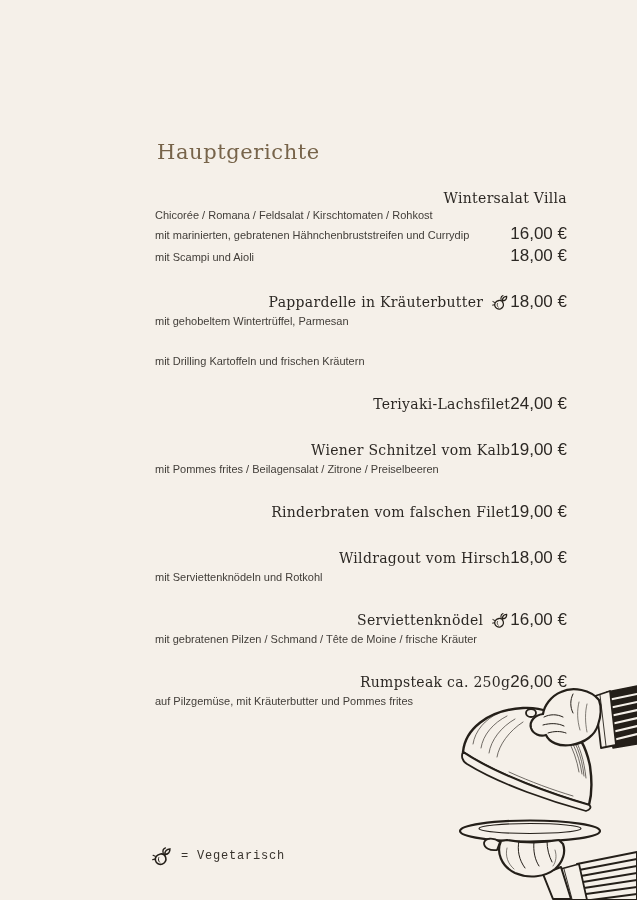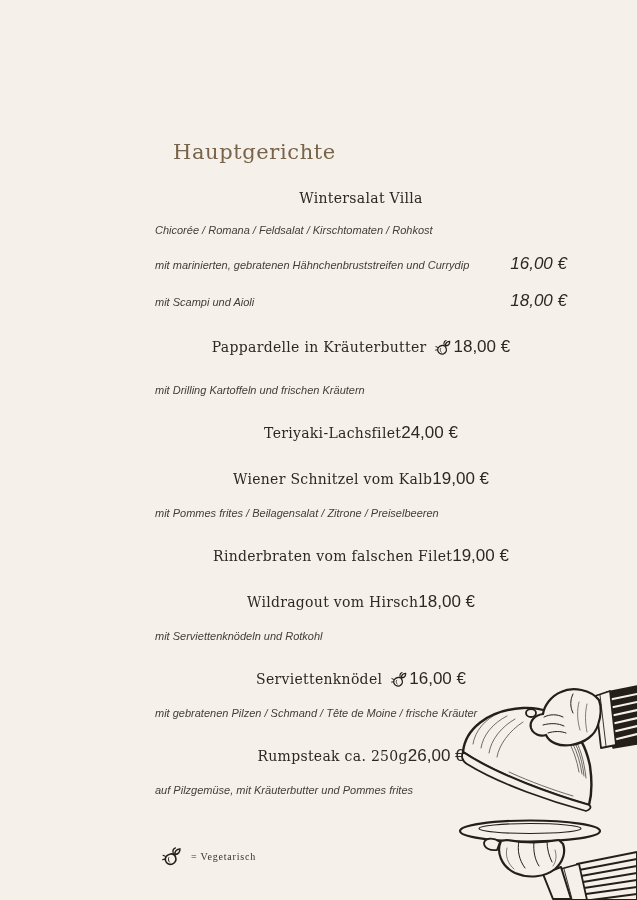--- a/index.html
+++ b/index.html
@@ -4,35 +4,35 @@
 <style>
   html,body{margin:0;padding:0;background:#e9e4dc;}
   .page{
     position:relative;width:637px;height:900px;margin:0 auto;
     background:#f5f0e9;overflow:hidden;
     font-family:"Liberation Sans",sans-serif;color:#2e2a26;
   }
   .content{position:absolute;left:155px;top:140px;width:412px;}
   .menu-title{
     font-family:"DejaVu Serif",serif;font-weight:500;
-    font-size:21px;letter-spacing:.6px;color:#77644a;margin:0 0 26px 18px;
+    font-size:21px;letter-spacing:.6px;color:#77644a;margin:0 0 26px 2px;
   }
   .menu-item{margin-bottom:26px;}
-  .name-row{display:flex;justify-content:center;align-items:baseline;}
+  .name-row{display:flex;justify-content:flex-end;align-items:baseline;}
   .dish-name{
     font-family:"DejaVu Serif",serif;font-size:14px;letter-spacing:.3px;
     color:#2c2824;display:inline-flex;align-items:center;gap:9px;
   }
   .dish-price{font-size:17px;color:#2c2824;white-space:nowrap;}
-  .desc-row{display:flex;justify-content:space-between;align-items:baseline;margin-top:17px;font-style:italic;}
+  .desc-row{display:flex;justify-content:space-between;align-items:baseline;margin-top:2px;}
   .dish-desc{font-size:11px;line-height:14px;color:#413d38;}
   .veg-icon{display:inline-block;line-height:0;transform:translateY(1px);}
   .legend{
-    position:absolute;left:162px;top:846px;display:flex;align-items:center;gap:7px;
-    font-family:Liberation Serif, serif;font-size:10px;letter-spacing:.8px;color:#38332d;
+    position:absolute;left:152px;top:846px;display:flex;align-items:center;gap:7px;
+    font-family:Liberation Mono, monospace;font-size:12px;letter-spacing:.8px;color:#38332d;
   }
   .illustration{position:absolute;right:0;bottom:0;width:200px;height:220px;}
 </style>
 </head>
 <body>
 
 <div class="page">
   <div class="content">
 
     <h1 class="menu-title">Hauptgerichte</h1>
@@ -65,20 +65,23 @@
               <path d="M7,5.5 C4,6 2.2,8.4 2.8,10.8 C3.4,13.2 6,14.6 8.5,13.8 C10.7,13 11.9,10.6 11.2,8.4 C10.6,6.4 9,5.3 7,5.5 Z"></path>
               <path d="M2.6,7.4 L0.9,6.6 M2.4,9.8 L0.6,10.1" stroke-width="1"></path>
               <path d="M10.5,5.8 C10.4,3.4 12.2,1.6 14.6,1.4 C14.9,3.8 13.2,5.6 10.9,5.9"></path>
               <path d="M9.2,5 C8.6,3 9.4,1.2 11,0.6" stroke-width="1.1"></path>
               <path d="M5.5,8.5 C5,9.8 5.2,11.2 6.2,12.2" stroke-width="0.8"></path>
             </svg>
           </span>
         </span>
         <span class="dish-price">18,00 €</span>
       </div>
+      <div class="desc-row">
+        <span class="dish-desc">mit gehobeltem Wintertrüffel, Parmesan</span>
+      </div>
     </div>
 
     <div class="menu-item">
       <div class="desc-row">
         <span class="dish-desc">mit Drilling Kartoffeln und frischen Kräutern</span>
       </div>
     </div>
 
     <div class="menu-item">
       <div class="name-row">

